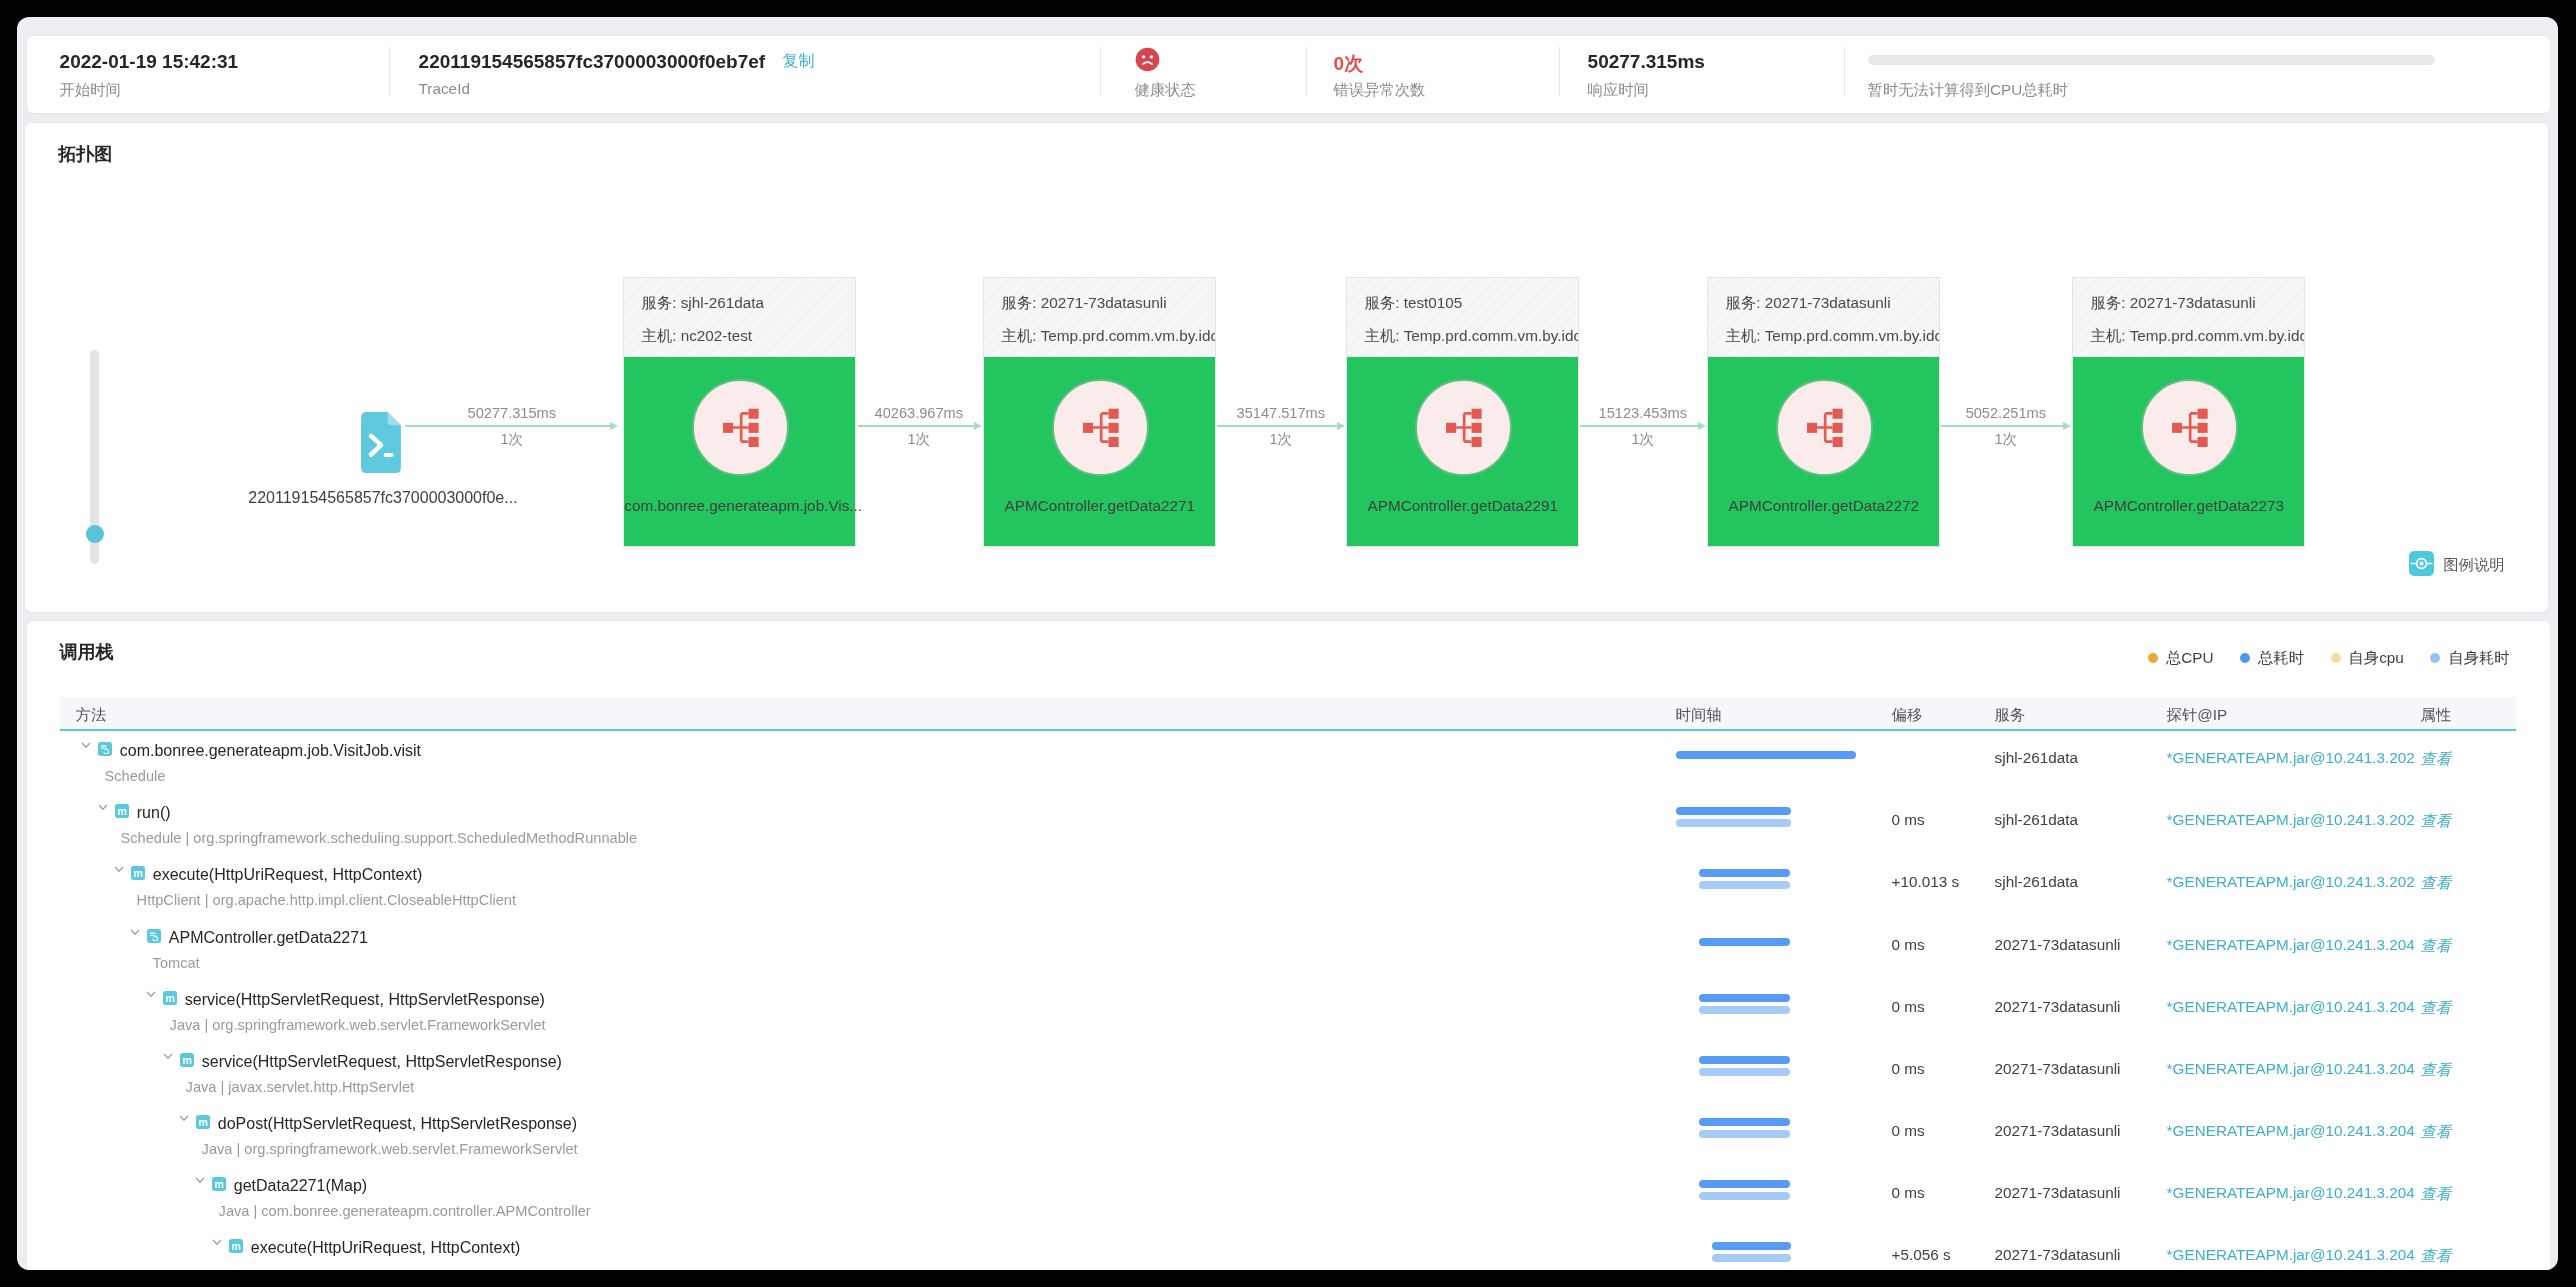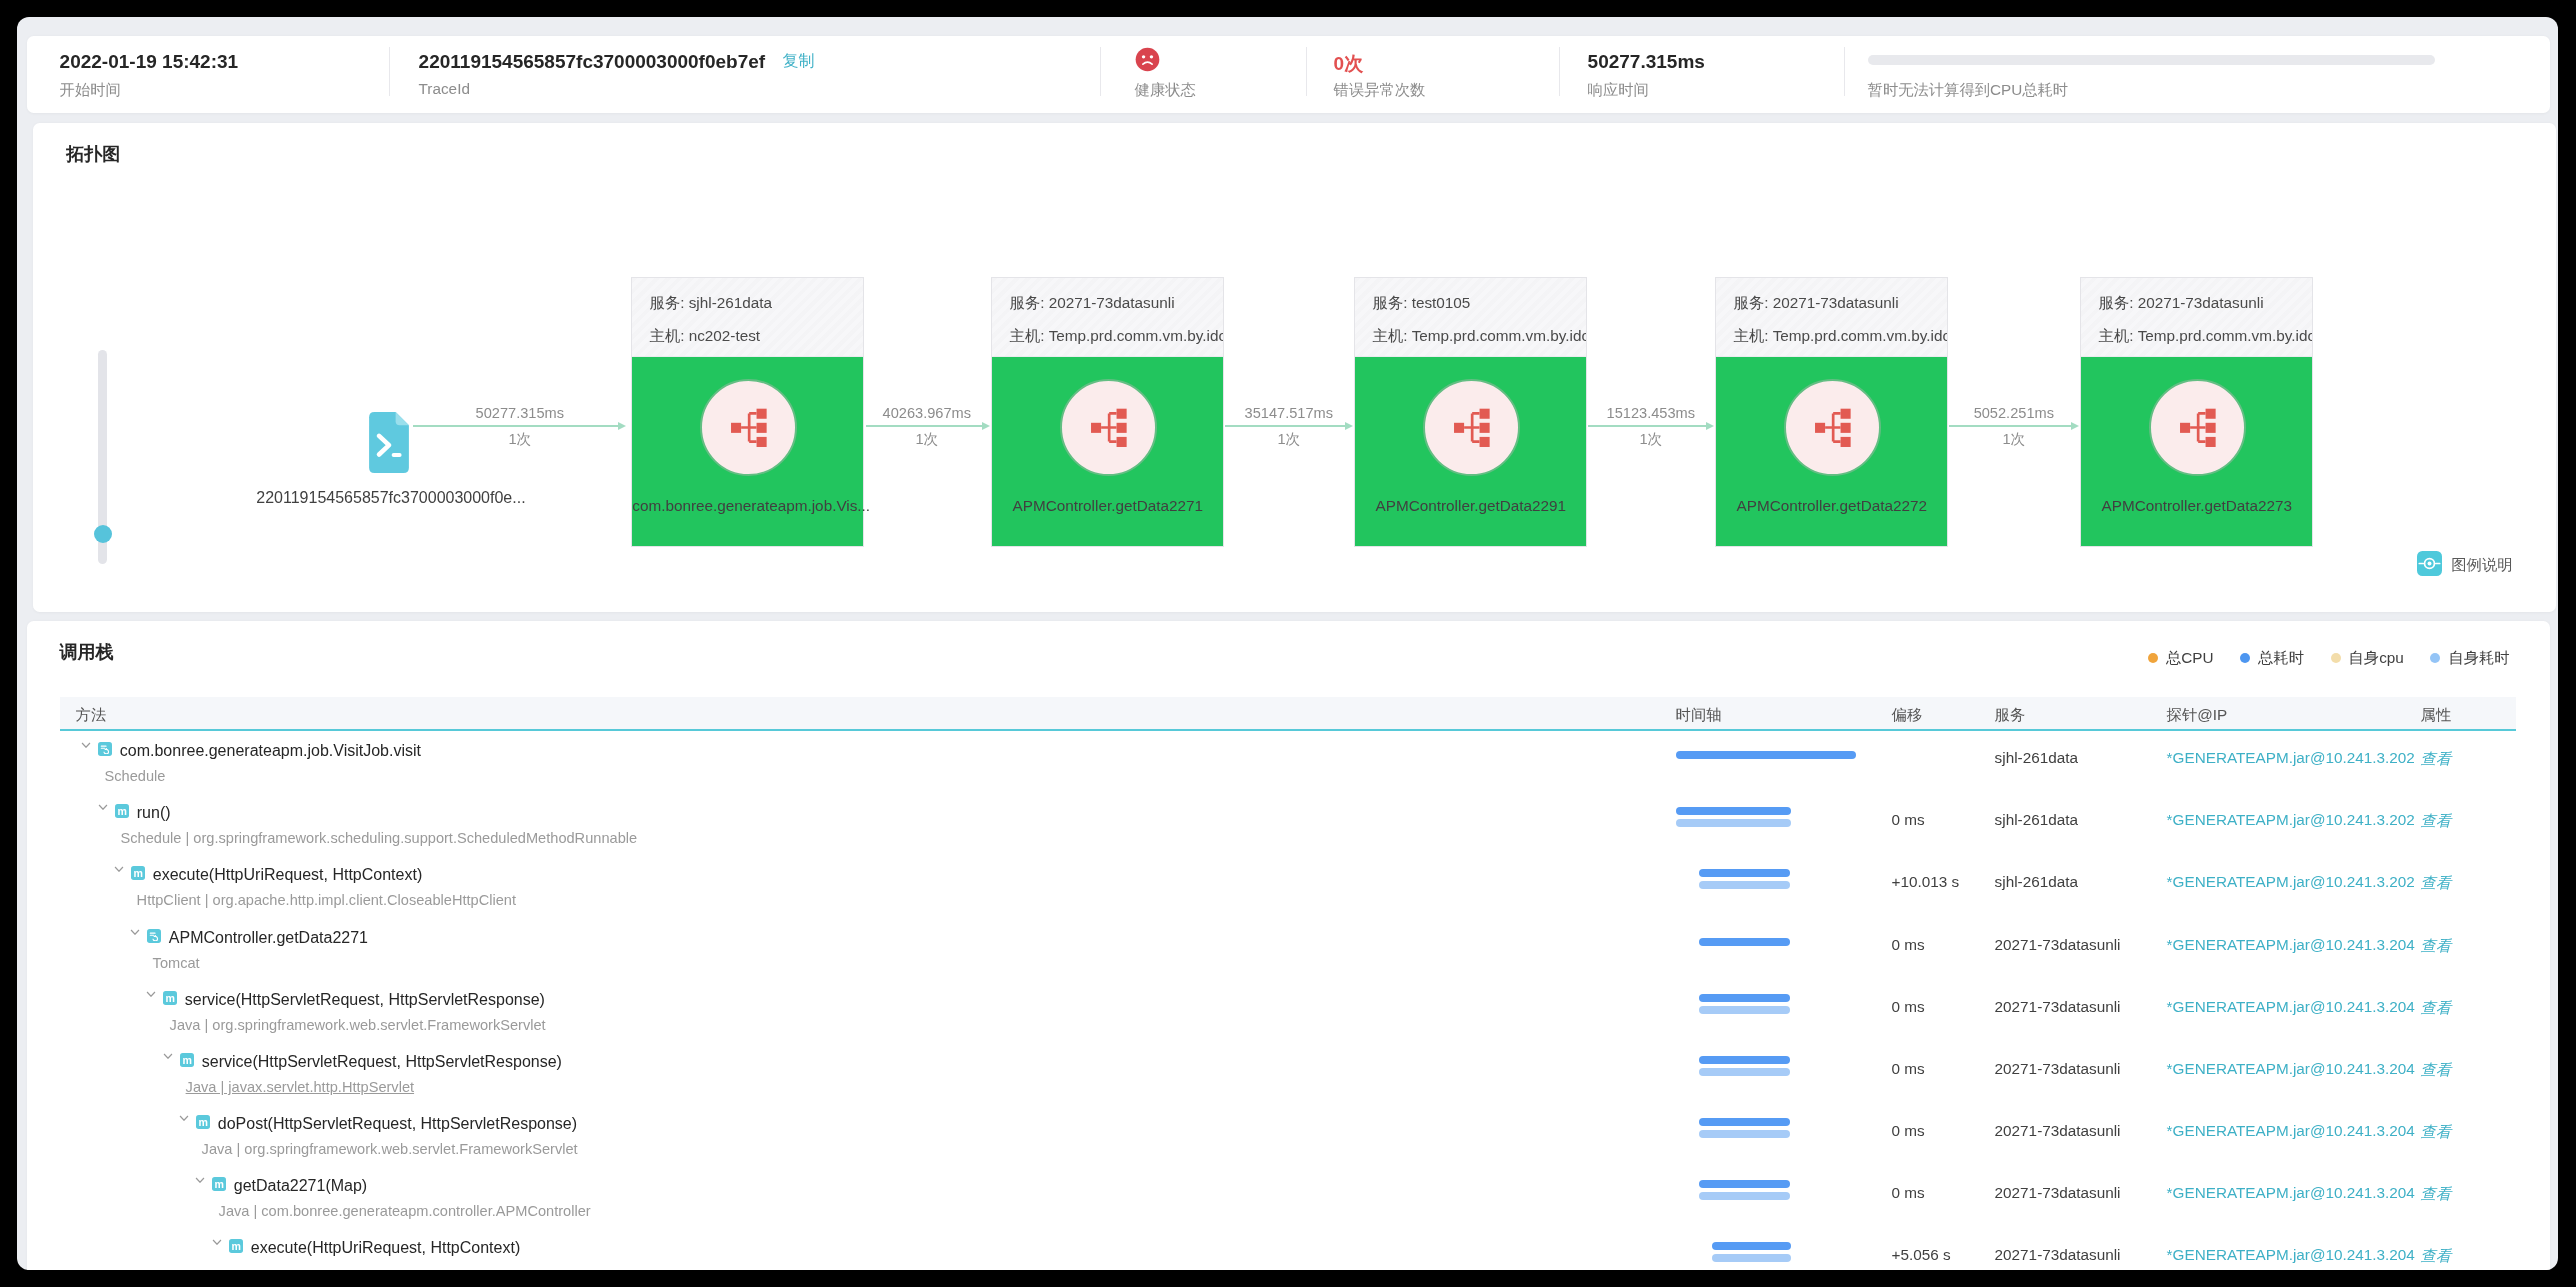--- a/index.html
+++ b/index.html
@@ -12,21 +12,21 @@
   #card-top{left:9.3px;top:19px;width:2523px;height:77px;}
   .sum-item{position:absolute;top:0;height:100%;}
   .sum-value{position:absolute;top:14.6px;font-size:19px;font-weight:bold;color:#262626;white-space:nowrap;}
   .sum-label{position:absolute;top:44px;font-size:15.3px;color:#8c8c8c;white-space:nowrap;}
   .sum-sep{position:absolute;top:10.6px;width:0.7px;height:49px;background:#e8e8ec;}
   .copy-link{font-size:16px;font-weight:normal;color:#3EB0C6;margin-left:17.3px;cursor:pointer;}
   .red-val{color:#E25050 !important;}
   .cpu-bar{position:absolute;top:18.6px;width:567px;height:10px;border-radius:5.3px;background:#E8E9ED;}
 
   
-  #card-topo{left:16px;top:106px;width:2523px;height:489px;}
+  #card-topo{left:8px;top:106px;width:2523px;height:489px;}
   .sec-title{position:absolute;left:33px;top:18.6px;font-size:18px;font-weight:bold;color:#262626;}
   .slider-track{position:absolute;left:65px;top:227px;width:8.6px;height:214px;border-radius:4.7px;background:#E3E4E9;cursor:pointer;}
   .slider-handle{position:absolute;left:61px;top:402px;width:18px;height:18px;border-radius:50%;background:#56C3DB;cursor:pointer;}
   .entry-label{position:absolute;top:366px;left:223px;width:266px;text-align:left;font-size:16px;color:#404040;white-space:nowrap;}
   .topo-node{position:absolute;top:154px;width:233px;height:270px;background:#22c55e;border:0.7px solid #E4E4E8;box-sizing:border-box;cursor:pointer;}
   .topo-node-header{height:78px;background:#F7F7F9;border-bottom:0.7px solid #ECECEF;
      background-image:repeating-linear-gradient(135deg,rgba(0,0,0,.012) 0 4px,transparent 4px 8px);}
   .topo-node-header div{padding-left:17.3px;font-size:15.3px;color:#4a4a4a;white-space:nowrap;overflow:hidden;}
   .tn-line1{padding-top:14.6px;}
   .tn-line2{padding-top:12px;}
@@ -426,21 +426,21 @@
           <div class="srow-main" style="left: 103px;">
             <span class="chev">
               <svg width="10" height="6.6" viewBox="0 0 15 10">
                 <path d="M1.5 1.5 L7.5 8 L13.5 1.5" stroke="#9a9a9a" stroke-width="1.8" fill="none"></path>
               </svg>
             </span>
 
             <span class="type-ic ic-method" style="display: flex;">m</span>
             <span class="srow-name">service(HttpServletRequest, HttpServletResponse)</span>
           </div>
-          <div class="srow-sub" style="left: 126px; text-decoration: underline;">Java | javax.servlet.http.HttpServlet</div>
+          <div class="srow-sub" style="left: 126px;">Java | javax.servlet.http.HttpServlet</div>
           <div class="tl-cell">
             <div class="bar bar1" style="margin-left: 13%; width: 50%;"></div>
             <div class="bar bar2" style="margin-left: 13%; width: 50%;"></div>
           </div>
           <div class="cell c-offset">0 ms</div>
           <div class="cell c-service">20271-73datasunli</div>
           <div class="cell c-probe">*GENERATEAPM.jar@10.241.3.204</div>
           <div class="cell c-action">查看</div>
         </div>
 

